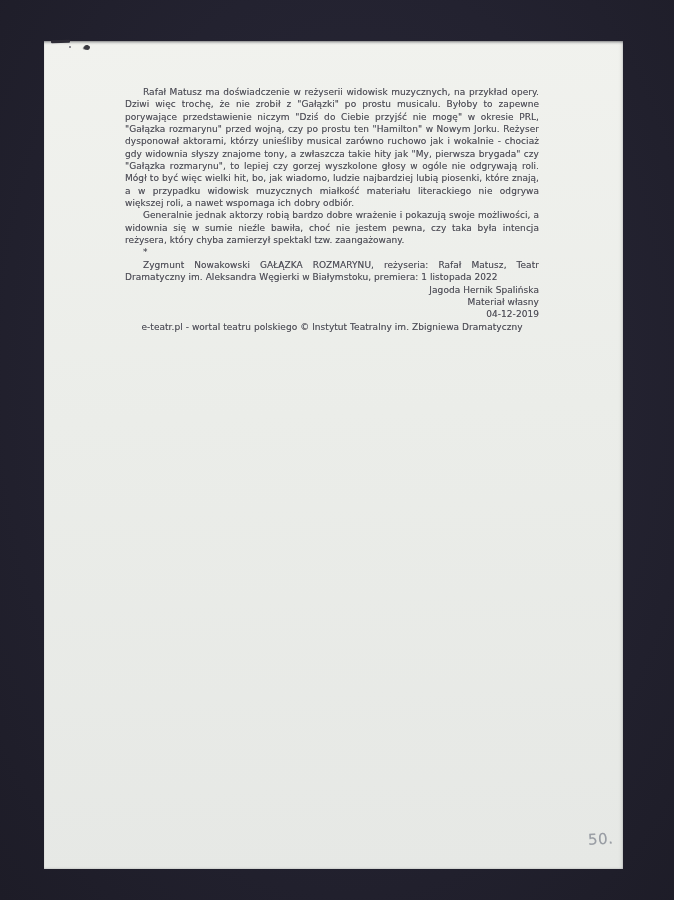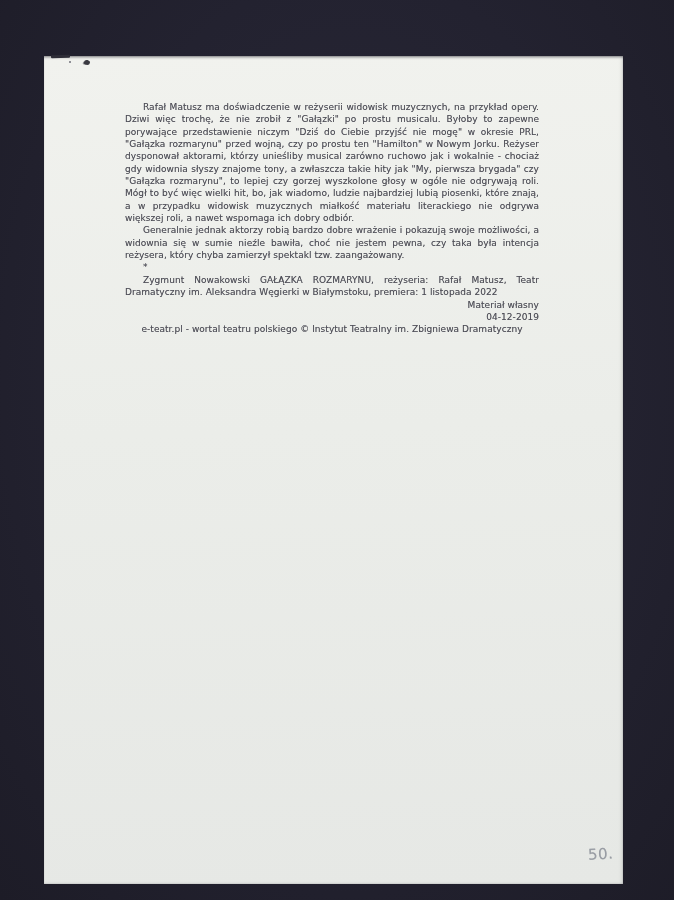--- a/index.html
+++ b/index.html
@@ -21,21 +21,20 @@
     position: absolute;
     left: 44px;
     top: 41px;
     width: 579px;
     height: 828px;
     background: linear-gradient(178deg, #f1f2ee 0%, #ebede9 45%, #e6e8e5 100%);
     box-shadow:
       inset 0 3px 3px -2px rgba(24, 23, 33, 0.55),
       inset -2px 0 5px -3px rgba(24, 23, 33, 0.35),
       inset 0 -1px 2px -1px rgba(24, 23, 33, 0.25);
-    margin-top: 15px;
   }
   .text-block {
     position: absolute;
     left: 81px;
     top: 45px;
     width: 414px;
     font-size: 9px;
     line-height: 12.35px;
     color: #4f4f58;
     text-align: justify;
@@ -108,20 +107,21 @@
     <div class="speck"></div>
     <div class="blob"></div>
 
     <div class="text-block">
       <p class="p1">Rafał Matusz ma doświadczenie w reżyserii widowisk muzycznych, na przykład opery. Dziwi więc trochę, że nie zrobił z "Gałązki" po prostu musicalu. Byłoby to zapewne porywające przedstawienie niczym "Dziś do Ciebie przyjść nie mogę" w okresie PRL, "Gałązka rozmarynu" przed wojną, czy po prostu ten "Hamilton" w Nowym Jorku. Reżyser dysponował aktorami, którzy unieśliby musical zarówno ruchowo jak i wokalnie - chociaż gdy widownia słyszy znajome tony, a zwłaszcza takie hity jak "My, pierwsza brygada" czy "Gałązka rozmarynu", to lepiej czy gorzej wyszkolone głosy w ogóle nie odgrywają roli. Mógł to być więc wielki hit, bo, jak wiadomo, ludzie najbardziej lubią piosenki, które znają, a w przypadku widowisk muzycznych miałkość materiału literackiego nie odgrywa większej roli, a nawet wspomaga ich dobry odbiór.</p>
       <p class="p2">Generalnie jednak aktorzy robią bardzo dobre wrażenie i pokazują swoje możliwości, a widownia się w sumie nieźle bawiła, choć nie jestem pewna, czy taka była intencja reżysera, który chyba zamierzył spektakl tzw. zaangażowany.</p>
       <p class="sep">*</p>
       <p class="p3">Zygmunt Nowakowski GAŁĄZKA ROZMARYNU, reżyseria: Rafał Matusz, Teatr Dramatyczny im. Aleksandra Węgierki w Białymstoku, premiera: 1 listopada 2022</p>
 
       <div class="byline">
+        <div>Jagoda Hernik Spalińska</div>
         <div>Materiał własny</div>
         <div>04-12-2019</div>
       </div>
 
       <div class="footer-line">e-teatr.pl - wortal teatru polskiego © Instytut Teatralny im. Zbigniewa Dramatyczny</div>
     </div>
 
     <div class="handwritten">50.</div>
   </div>
 </div>

